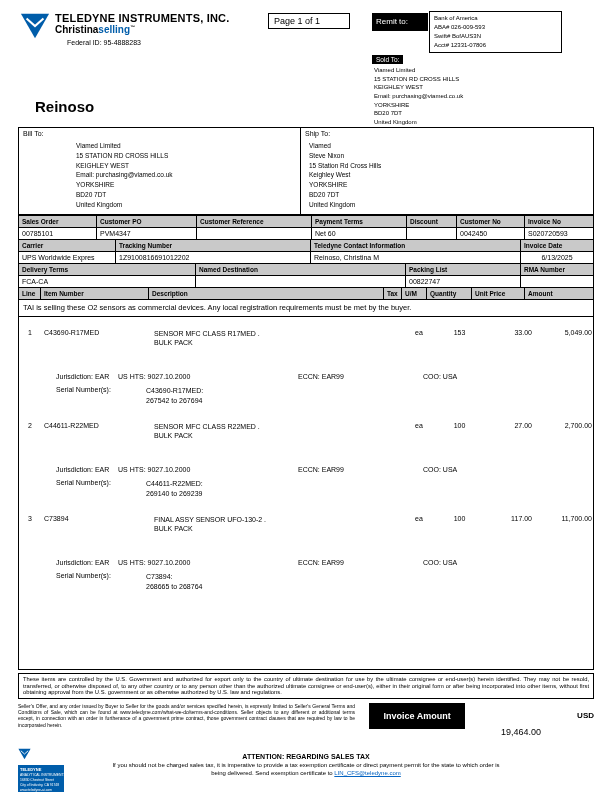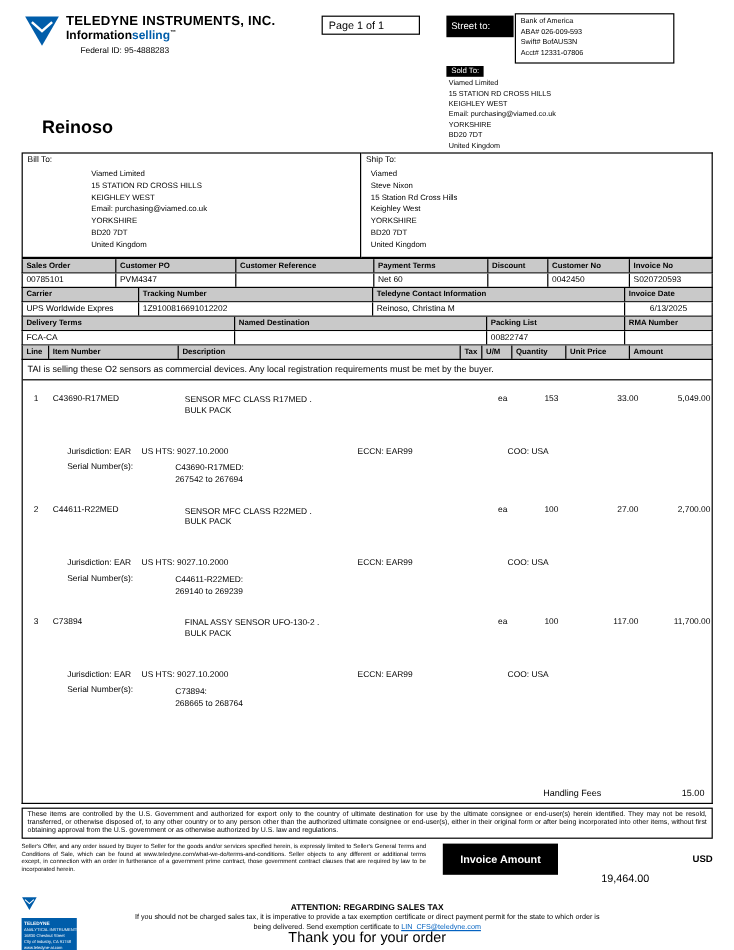--- a/index.html
+++ b/index.html
@@ -94,28 +94,28 @@
 
   <div class="logo-area">
     <span>
       <svg width="30" height="28" viewBox="0 0 32 28">
         <polygon points="1,1 31,1 16,27" fill="#005daa"></polygon>
         <polyline points="7,6 16,14 25,6" stroke="#fff" stroke-width="2.2" fill="none"></polyline>
       </svg>
     </span>
     <div>
       <div class="company">TELEDYNE INSTRUMENTS, INC.</div>
-      <div class="tagline"><span>Information</span><span class="blue">selling</span><span class="tm">™</span></div>
+      <div class="tagline"><span>Christina</span><span class="blue">selling</span><span class="tm">™</span></div>
       <div class="fedid">Federal ID: 95-4888283</div>
     </div>
   </div>
 
   <div class="page-box">Page 1 of 1</div>
 
-  <div class="remit-label">Street to:</div>
+  <div class="remit-label">Remit to:</div>
   <div class="bank-box">
     <div>Bank of America</div>
     <div>ABA# 026-009-593</div>
     <div>Swift# BofAUS3N</div>
     <div>Acct# 12331-07806</div>
   </div>
 
   <div class="soldto-label">Sold To:</div>
   <div class="soldto-lines">
     <div>Viamed Limited</div>
@@ -287,24 +287,20 @@
         <span>COO: USA</span>
       </div>
       <div class="serial-row">
         <span class="slabel">Serial Number(s):</span>
         <span class="serial-val">
           <div>C73894:</div>
           <div>268665 to 268764</div>
         </span>
       </div>
 
-      <div class="handling">
-        <span>Handling Fees</span>
-        <span class="hv">15.00</span>
-      </div>
     </div>
 
     <div class="export-box">These items are controlled by the U.S. Government and authorized for export only to the country of ultimate destination for use by the ultimate consignee or end-user(s) herein identified. They may not be resold, transferred, or otherwise disposed of, to any other country or to any person other than the authorized ultimate consignee or end-user(s), either in their original form or after being incorporated into other items, without first obtaining approval from the U.S. government or as otherwise authorized by U.S. law and regulations.</div>
 
     <div class="terms-row">
       <div class="terms-text">Seller's Offer, and any order issued by Buyer to Seller for the goods and/or services specified herein, is expressly limited to Seller's General Terms and Conditions of Sale, which can be found at www.teledyne.com/what-we-do/terms-and-conditions. Seller objects to any different or additional terms except, in connection with an order in furtherance of a government prime contract, those government contract clauses that are required by law to be incorporated herein.</div>
       <div class="inv-amt">
         <div class="inv-amt-label">Invoice Amount</div>
         <div class="inv-amt-val">19,464.00</div>
         <div class="inv-amt-cur">USD</div>
@@ -326,15 +322,14 @@
       <div>City of Industry, CA 91748</div>
       <div>www.teledyne-ai.com</div>
     </div>
   </div>
 
   <div class="attention">
     <div class="t">ATTENTION:  REGARDING SALES TAX</div>
     <div class="b"><span>If you should not be charged sales tax, it is imperative to provide a tax exemption certificate or direct payment permit for the state to which order is being delivered. Send exemption certificate to </span><a href="#">LIN_CFS@teledyne.com</a></div>
   </div>
 
-  <div class="thankyou">Thank you for your order</div>
 
 </div>
 
 </body></html>

